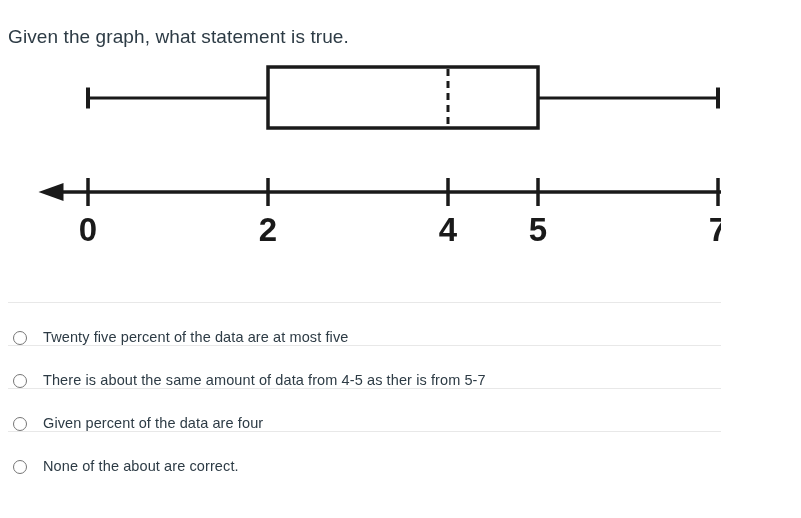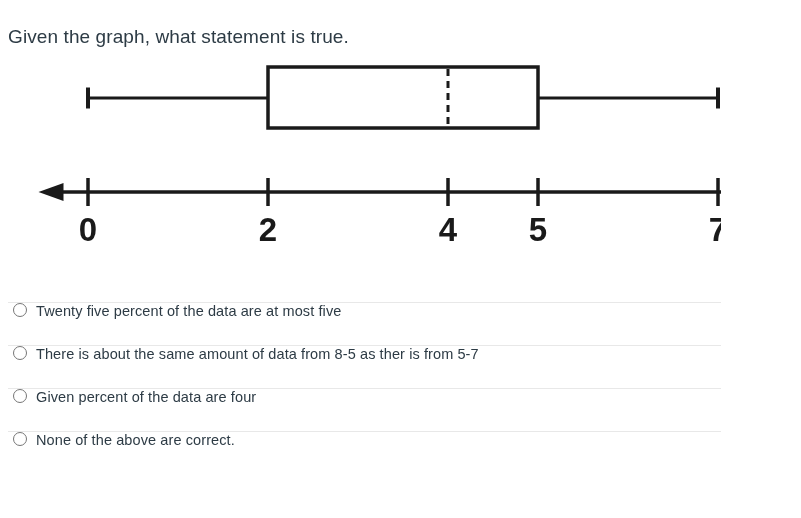--- a/index.html
+++ b/index.html
@@ -32,23 +32,24 @@
     position: absolute;
     top: 302px;
     left: 0;
     right: 0;
   }
   .option {
     height: 43px;
     margin-left: 8px;
     border-top: 1px solid #e8e8e8;
     display: flex;
-    align-items: flex-start;
+    align-items: flex-end;
     padding-left: 5px;
     cursor: pointer;
+    gap: 7px;
   }
   .radio {
     flex: 0 0 auto;
     width: 14px;
     height: 14px;
     border: 1px solid #767676;
     border-radius: 50%;
     background: #ffffff;
     margin-right: 9px;
   }
@@ -89,28 +90,28 @@
 
   <div class="options">
 
     <div class="option">
       <span class="radio"></span>
       <span class="option-label">Twenty five percent of the data are at most five</span>
     </div>
 
     <div class="option">
       <span class="radio"></span>
-      <span class="option-label">There is about the same amount of data from 8-5 as ther is from 5-7</span>
+      <span class="option-label">There is about the same amount of data from 4-5 as ther is from 5-7</span>
     </div>
 
 
     <div class="option">
       <span class="radio"></span>
       <span class="option-label">Given percent of the data are four</span>
     </div>
 
     <div class="option">
       <span class="radio"></span>
-      <span class="option-label">None of the above are correct.</span>
+      <span class="option-label">None of the about are correct.</span>
     </div>
 
   </div>
 </div>
 
 </body></html>

